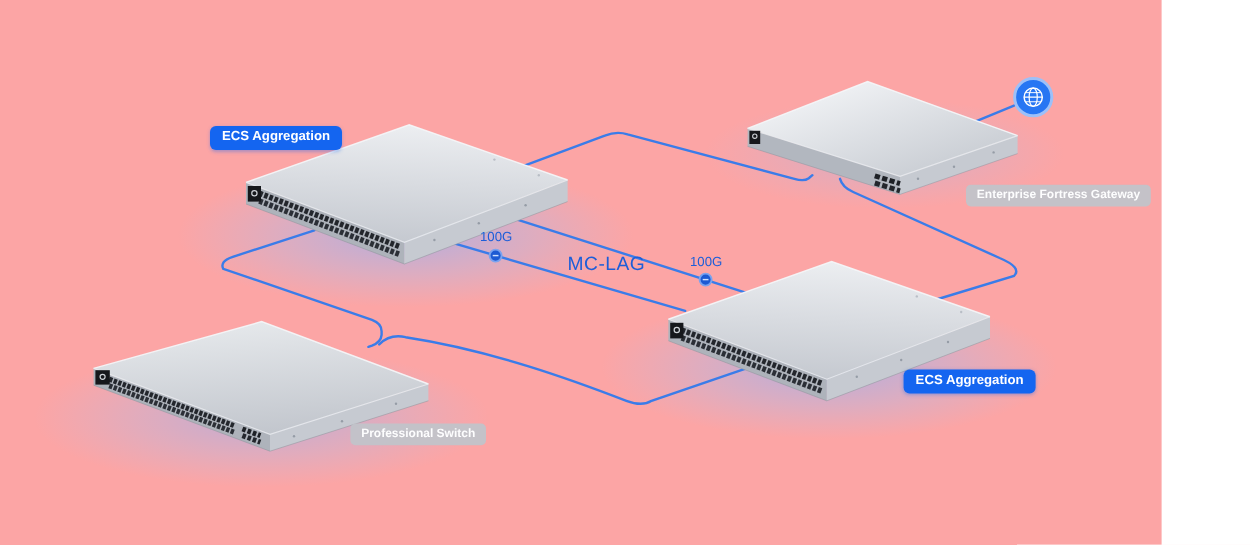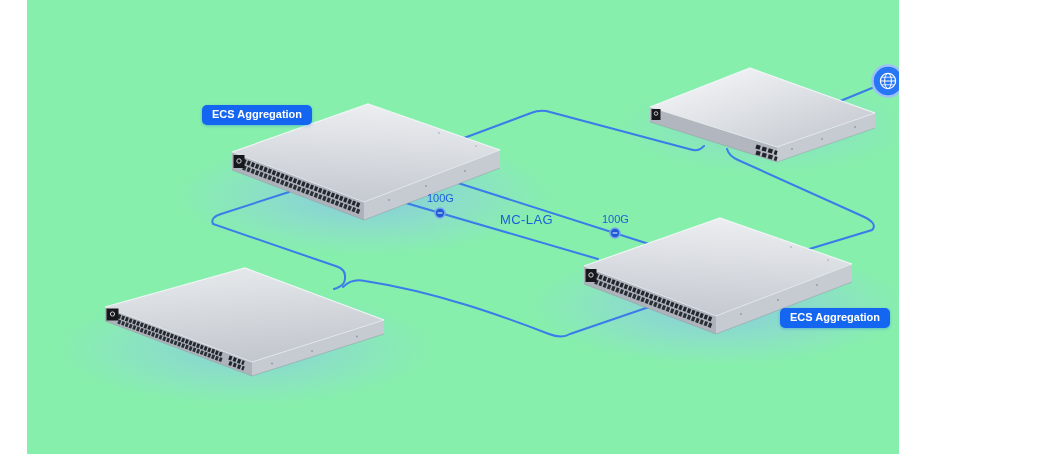--- a/index.html
+++ b/index.html
@@ -1,22 +1,21 @@
 <!DOCTYPE html>
 <html><head>
 <meta charset="utf-8">
 <style>
   html,body{margin:0;padding:0;background:#ffffff;}
   #canvas{
     position:relative;
-    width:872px;height:454px;
-    background:#86efac;
+    width:968px;height:454px;
+    background:#fca5a5;
     overflow:hidden;
     font-family:"Liberation Sans", sans-serif;
-    margin-left:27px;
   }
   #scene{position:absolute;left:0;top:0;}
   .badge{
     position:absolute;
     white-space:nowrap;
     font-weight:700;
     border-radius:5px;
     line-height:1;
   }
   .badge.blue{
@@ -34,21 +33,21 @@
     border-radius:4px;
   }
   .linklabel{
     position:absolute;
     color:#1d5ed9;
     font-size:11px;
     font-weight:400;
     white-space:nowrap;
     line-height:1;
   }
-  .linklabel.mclag{font-size:13px;letter-spacing:.4px;}
+  .linklabel.mclag{font-size:16px;letter-spacing:.4px;}
 </style>
 </head>
 <body>
 
 <div id="canvas">
   <svg id="scene" width="1042" height="454" viewBox="0 0 1042 454">
     <defs>
       <radialGradient id="glow">
         <stop offset="0%" stop-color="rgba(132,176,255,0.62)"></stop>
         <stop offset="55%" stop-color="rgba(150,190,255,0.30)"></stop>
@@ -165,21 +164,23 @@
       <circle cx="861" cy="81" r="7.6" fill="none" stroke="#ffffff" stroke-width="1.2"></circle>
       <ellipse cx="861" cy="81" rx="3.4" ry="7.6" fill="none" stroke="#ffffff" stroke-width="1"></ellipse>
       <line x1="853.4" y1="81" x2="868.6" y2="81" stroke="#ffffff" stroke-width="1"></line>
       <line x1="855" y1="77.2" x2="867" y2="77.2" stroke="#ffffff" stroke-width="0.8"></line>
       <line x1="855" y1="84.8" x2="867" y2="84.8" stroke="#ffffff" stroke-width="0.8"></line>
     </g>
   </svg>
 
   <div class="badge blue" style="left:175px;top:105px">ECS Aggregation</div>
 
+  <div class="badge gray" style="left:805px;top:154px">Enterprise Fortress Gateway</div>
 
+  <div class="badge gray" style="left:292px;top:353px">Professional Switch</div>
 
   <div class="badge blue" style="left:753px;top:308px">ECS Aggregation</div>
 
   <div class="linklabel" style="left:400px;top:193px">100G</div>
 
   <div class="linklabel mclag" style="left:473px;top:213px">MC-LAG</div>
 
   <div class="linklabel" style="left:575px;top:214px">100G</div>
 </div>
 

